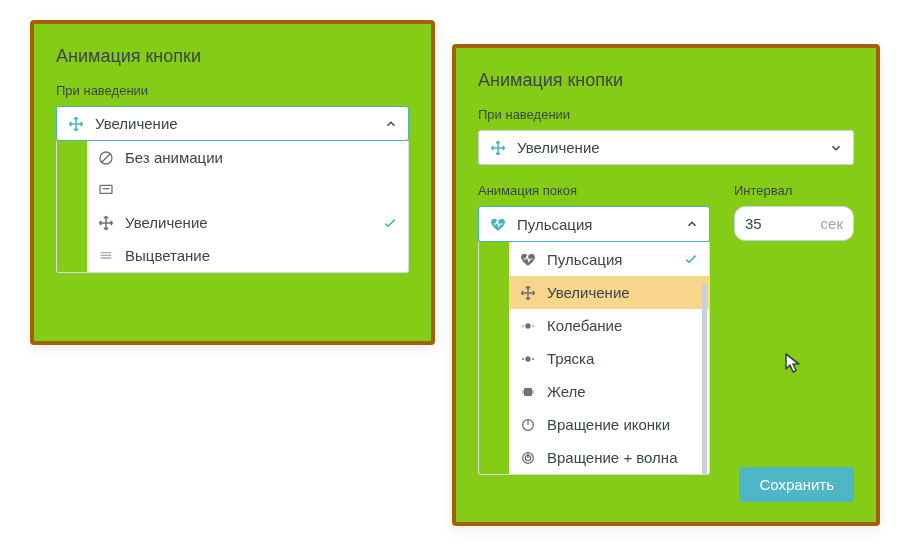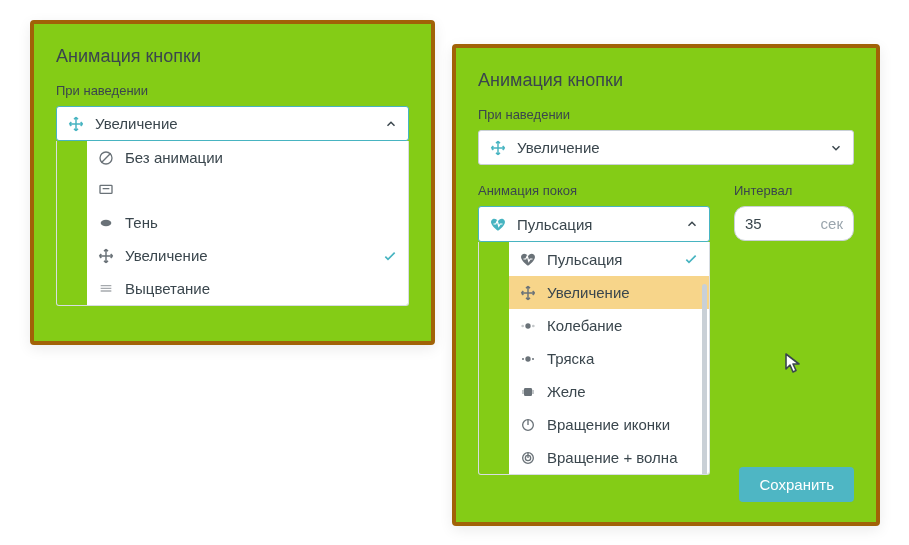--- a/index.html
+++ b/index.html
@@ -194,28 +194,20 @@
     <div class="dropdown-item">
       <span class="icon">
         <svg width="16" height="16" viewBox="0 0 24 24" fill="none" stroke="#6a7278" stroke-width="2">
             <rect x="3" y="5" width="18" height="12" rx="1"></rect>
             <path d="M7 10h10"></path>
           </svg>
       </span>
     </div>
     <div class="dropdown-item">
       <span class="icon">
-        <svg width="16" height="16" viewBox="0 0 24 24" fill="#6a7278">
-            <ellipse cx="12" cy="12" rx="8" ry="5"></ellipse>
-          </svg>
-      </span>
-      <span>Тень</span>
-    </div>
-    <div class="dropdown-item">
-      <span class="icon">
         <svg width="16" height="16" viewBox="0 0 24 24" fill="none" stroke="#6a7278" stroke-width="2.2">
             <path d="M12 2v20M2 12h20M12 2l-3 3M12 2l3 3M12 22l-3-3M12 22l3-3M2 12l3-3M2 12l3 3M22 12l-3-3M22 12l-3 3"></path>
           </svg>
       </span>
       <span>Увеличение</span>
       <span class="check">
         <svg width="16" height="16" viewBox="0 0 24 24" fill="none" stroke="#47b4c1" stroke-width="2.5">
             <path d="M5 13l4 4L19 7"></path>
           </svg>
       </span>

